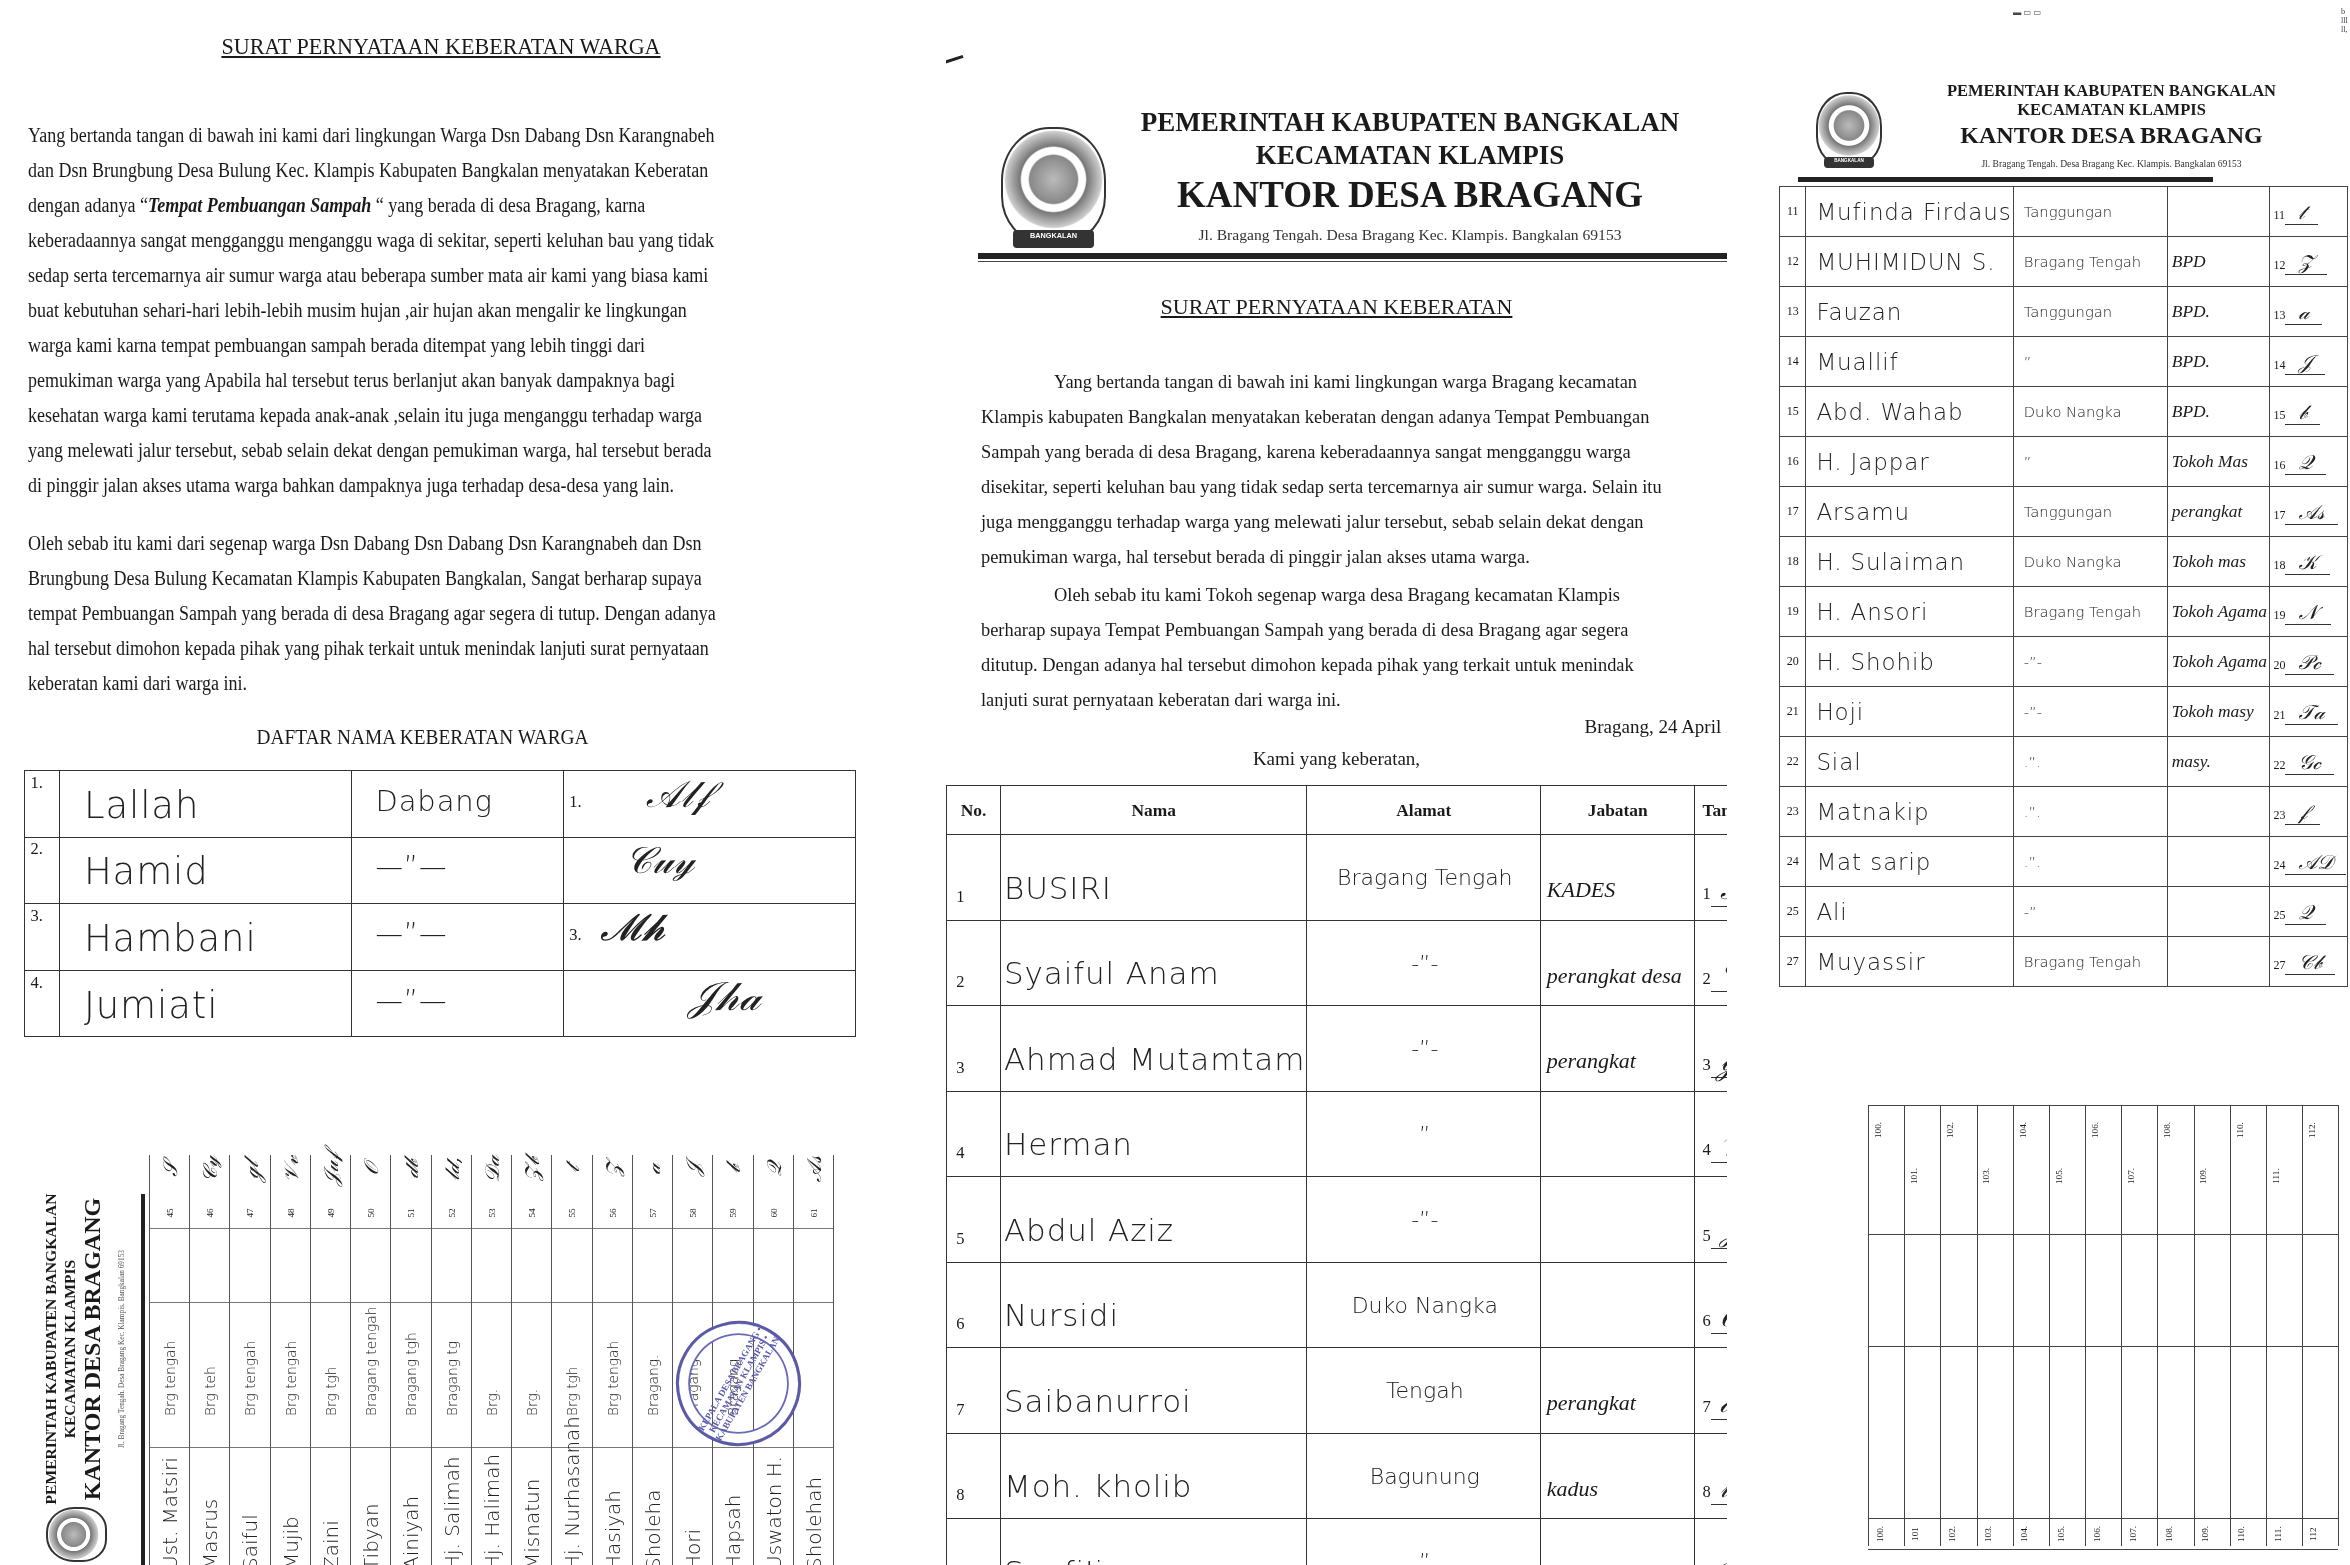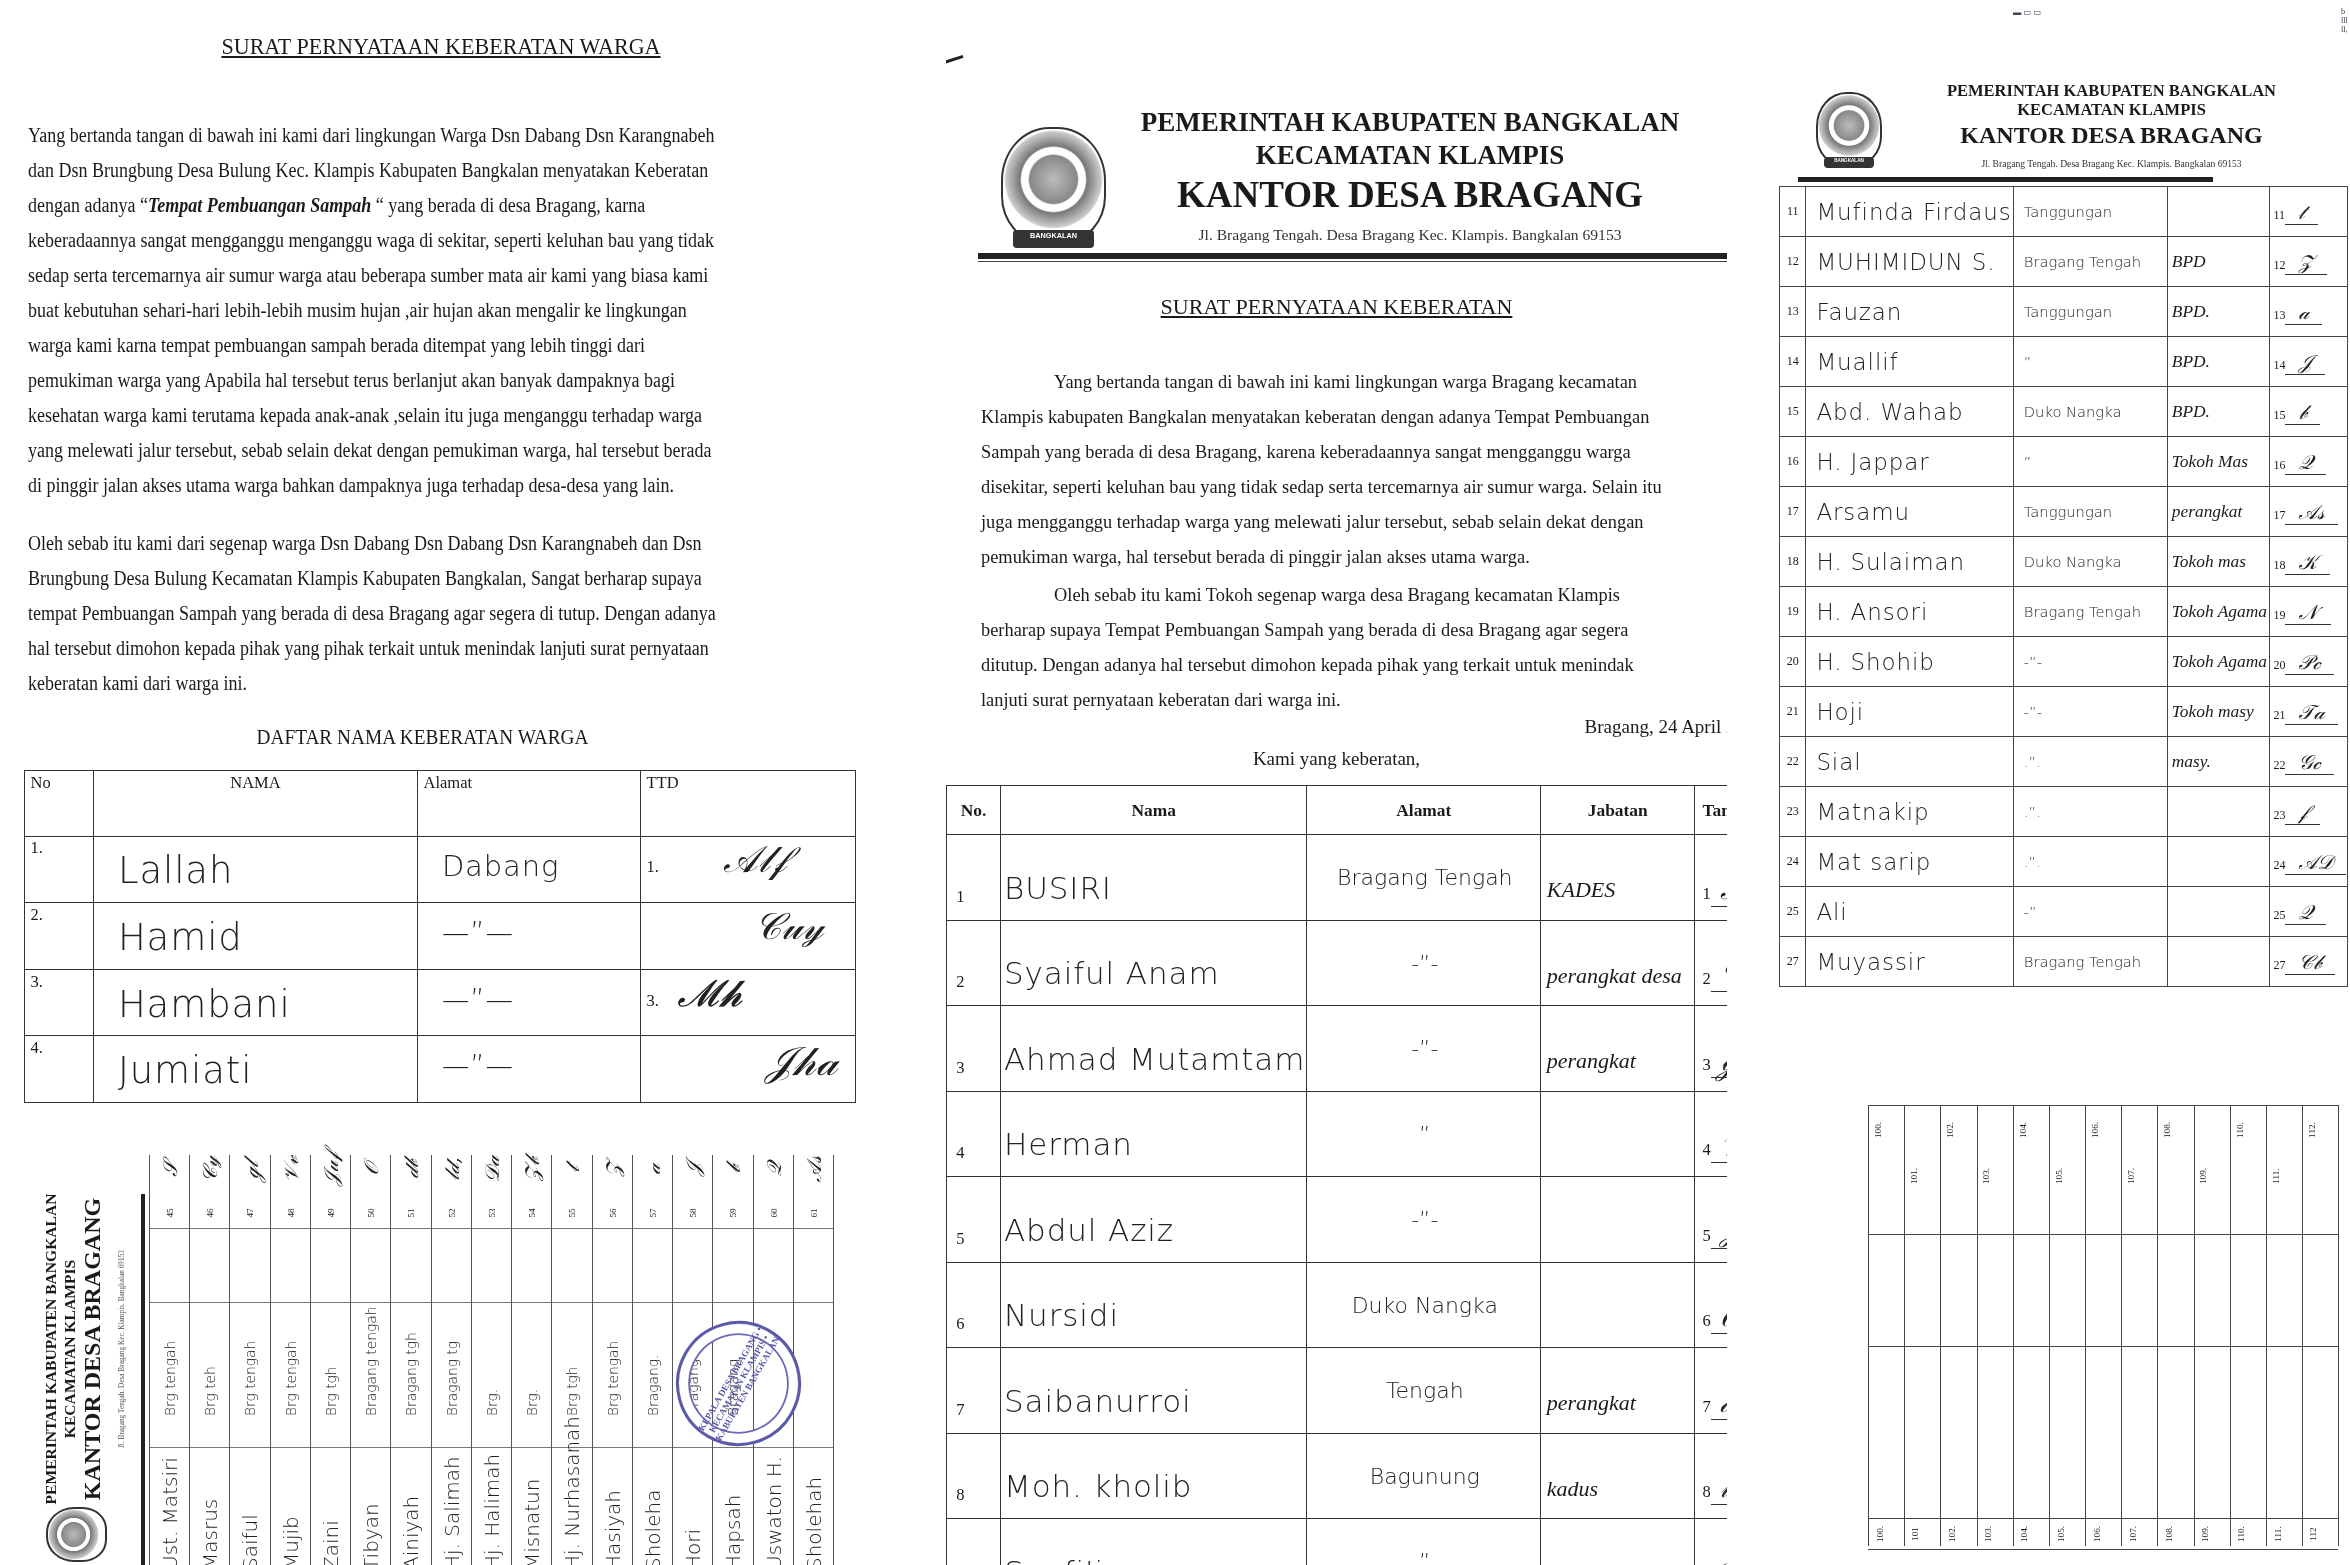--- a/index.html
+++ b/index.html
@@ -107,45 +107,39 @@
   <div class="para" style="top:526px">
     <div>Oleh sebab itu kami dari segenap warga Dsn Dabang Dsn Dabang Dsn Karangnabeh dan Dsn</div>
     <div>Brungbung Desa Bulung Kecamatan Klampis Kabupaten Bangkalan, Sangat berharap supaya</div>
     <div>tempat Pembuangan Sampah yang berada di desa Bragang agar segera di tutup. Dengan adanya</div>
     <div>hal tersebut dimohon kepada pihak yang pihak terkait untuk menindak lanjuti surat pernyataan</div>
     <div>keberatan kami dari warga ini.</div>
   </div>
   <div class="list-title">DAFTAR NAMA KEBERATAN WARGA</div>
   <table id="left-table">
     <tbody>
-        <tr>
-      <th style="width:57px">No</th>
-      <th style="width:312px;text-align:center">NAMA</th>
-      <th style="width:211px">Alamat</th>
-      <th>TTD</th>
-    </tr>
     <tr>
       <td>1.</td>
       <td>
             <span class="hand">Lallah</span>
           </td>
       <td>
             <span class="hand" style="font-size:29px">Dabang</span>
           </td>
       <td><span>1.</span><span class="sig" style="font-size:37px;margin-left:64px">𝒜𝓁𝒻</span></td>
     </tr>
     <tr>
       <td>2.</td>
       <td>
             <span class="hand">Hamid</span>
           </td>
       <td>
             <span class="hand" style="font-size:27.5px">—”—</span>
           </td>
-      <td><span class="sig" style="font-size:37px;margin-left:108px">𝒞𝓊𝓎</span></td>
+      <td><span class="sig" style="font-size:37px;margin-left:56px">𝒞𝓊𝓎</span></td>
     </tr>
     <tr>
       <td>3.</td>
       <td>
             <span class="hand">Hambani</span>
           </td>
       <td>
             <span class="hand" style="font-size:27.5px">—”—</span>
           </td>
       <td><span>3.</span><span class="sig" style="font-size:37px;margin-left:18.4px">𝓜𝓱</span></td>

